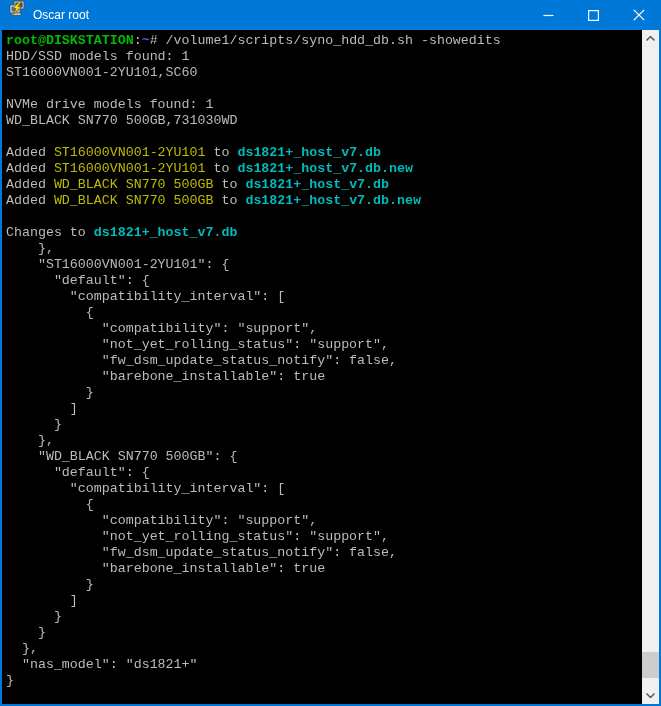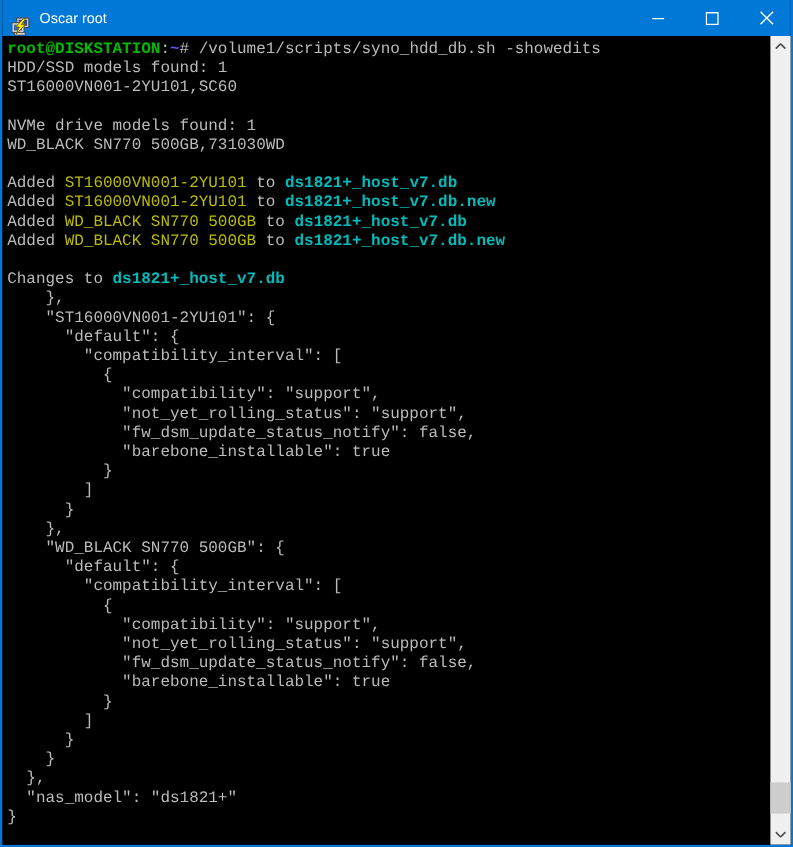--- a/index.html
+++ b/index.html
@@ -15,21 +15,21 @@
     background:var(--term-bg);
     border:2px solid var(--accent);
     border-top:none;
     font-family:"Liberation Sans",sans-serif;
     overflow:hidden;
   }
   
   .titlebar{
     position:absolute;top:-0px;left:-2px;right:-2px;height:30px;
     background:var(--accent);
-    display:flex;align-items:flex-end;
+    display:flex;align-items:flex-start;
     color:#fff;
   }
   .app-icon{width:16px;height:16px;margin-left:9px;flex:0 0 auto;display:block;}
   .title-text{
     margin-left:8px;font-size:12px;line-height:30px;color:#ffffff;
     white-space:nowrap;
   }
   .controls{margin-left:auto;display:flex;height:30px;}
   .cbtn{width:45px;height:30px;display:flex;align-items:center;justify-content:center;cursor:default;}
   .cbtn svg{display:block;}

